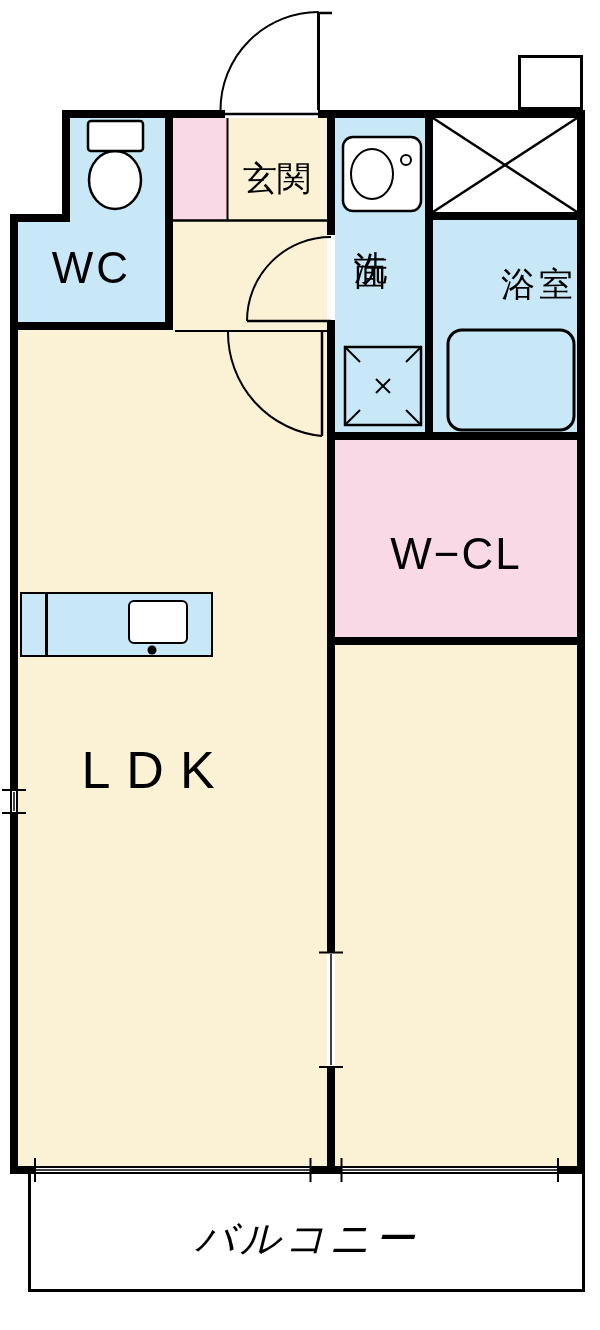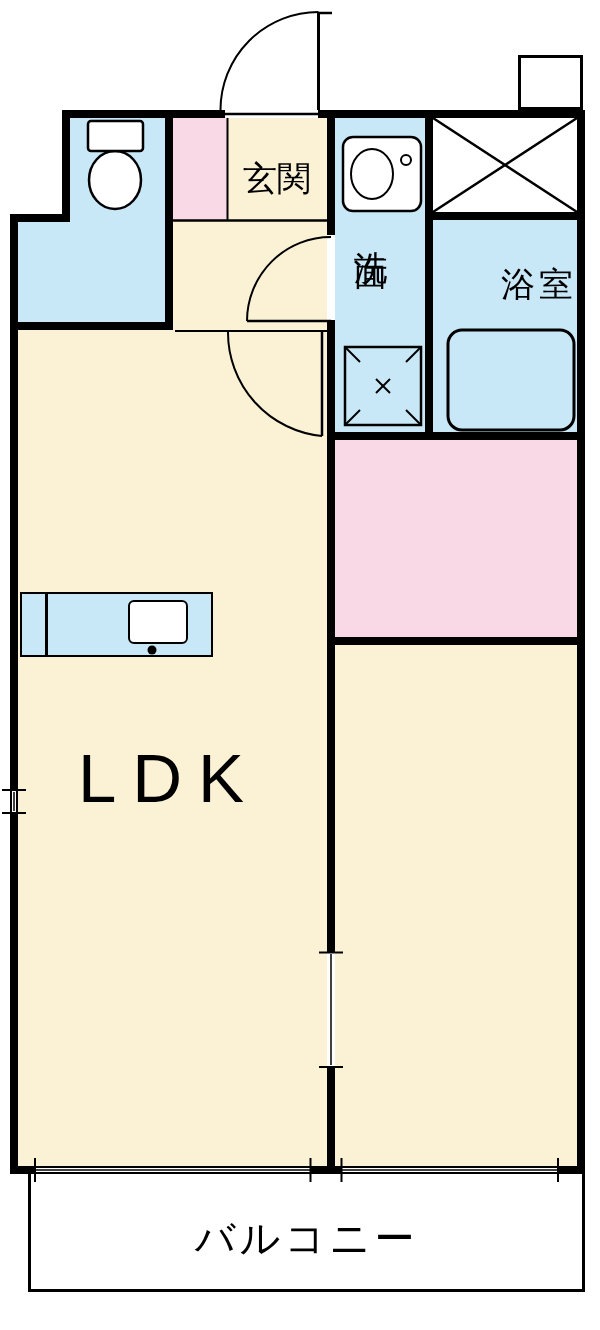--- a/index.html
+++ b/index.html
@@ -142,19 +142,21 @@
       <line x1="341" y1="1170" x2="559" y2="1170" stroke-width="1.5"></line>
     </g>
 
     <g stroke="#000">
       <line x1="319" y1="952.5" x2="343" y2="952.5" stroke-width="2"></line>
       <line x1="319" y1="1067" x2="343" y2="1067" stroke-width="2"></line>
       <line x1="331" y1="954" x2="331" y2="1065" stroke-width="1.5"></line>
     </g>
   </svg>
 
+  <div class="label" style="left:18px;top:246px;width:147px;font-size:44px;letter-spacing:3px;">WC</div>
   <div class="label" style="left:227px;top:161px;width:100px;font-size:34px;">玄関</div>
   <div class="label vtext" style="left:354px;top:224px;font-size:34px;">洗面</div>
   <div class="label" style="left:433px;top:267px;width:172px;font-size:34px;letter-spacing:4px;margin-left:20px;">浴室</div>
-  <div class="label" style="left:51px;top:744px;width:220px;font-size:69px;letter-spacing:16px;text-indent:16px;">LDK</div>
-  <div class="label" style="left:28px;top:1218px;width:557px;font-size:40px;letter-spacing:4px;">バルコニー</div>
+  <div class="label" style="left:335px;top:532px;width:242px;font-size:44px;letter-spacing:2px;">W−CL</div>
+  <div class="label" style="left:38px;top:744px;width:220px;font-size:52px;letter-spacing:16px;text-indent:16px;">LDK</div>
+  <div class="label" style="left:28px;top:1218px;width:557px;font-size:40px;letter-spacing:4px;font-style:italic;">バルコニー</div>
 
 </div>
 
 </body></html>

